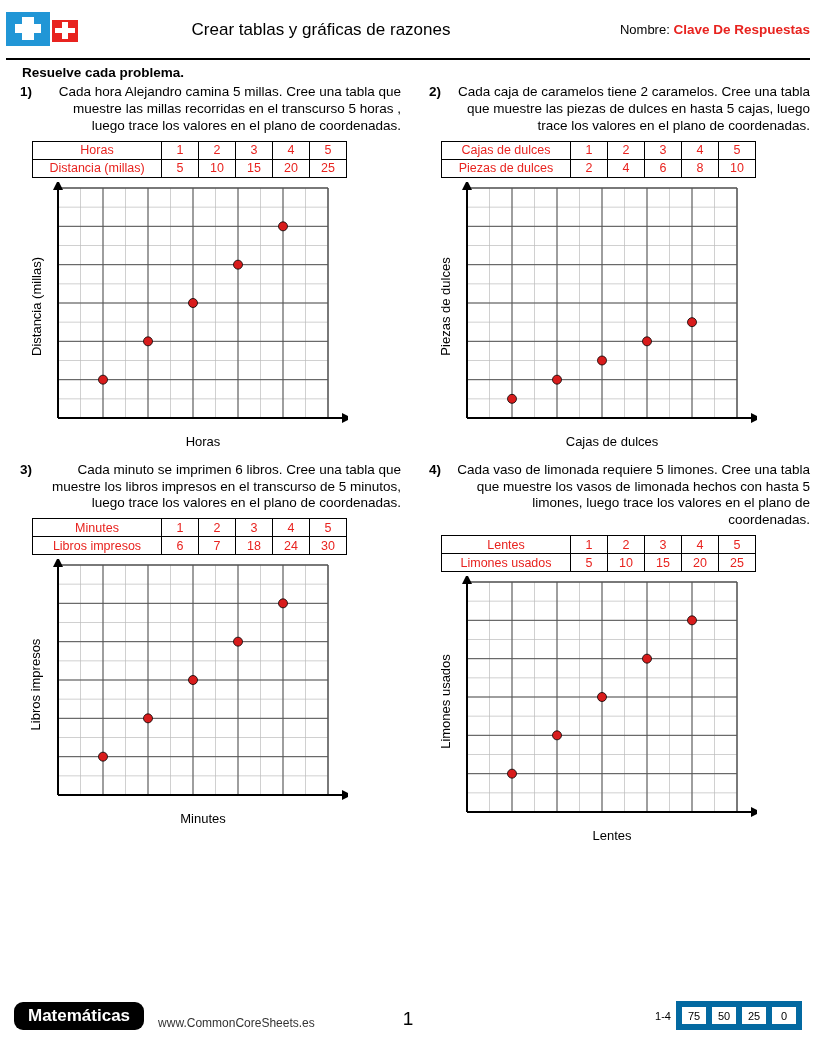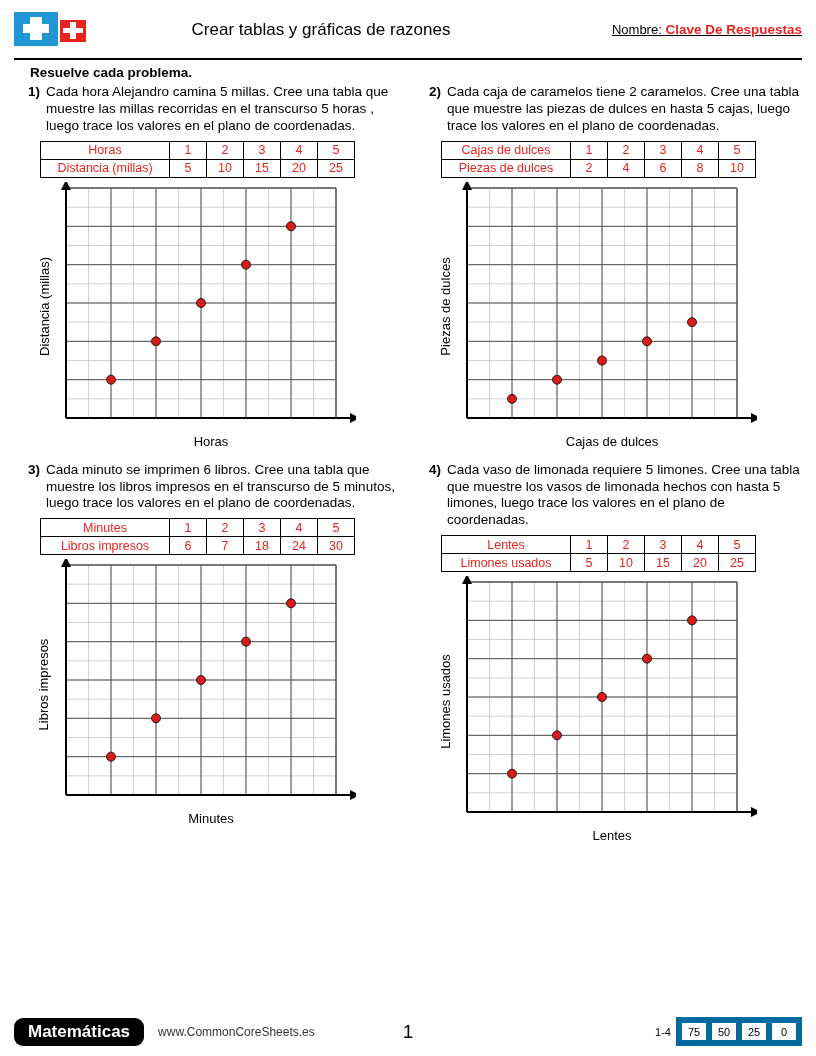--- a/index.html
+++ b/index.html
@@ -5,21 +5,21 @@
   html,body{margin:0;padding:0;}
   body{
     width:816px;height:1056px;
     font-family:"Liberation Sans", sans-serif;
     color:#000;
     position:relative;
     background:#fff;
   }
   .page{
     position:absolute;inset:0;
-    padding:10px 14px;
+    padding:10px 6px;
     box-sizing:border-box;
   }
   
   .header{
     display:flex;align-items:flex-start;
     border-bottom:2px solid #000;
     padding-bottom:4px;
     height:44px;
   }
   .logo{
@@ -40,36 +40,36 @@
   .logo .red:after{
     content:"";position:absolute;left:3px;top:8px;width:20px;height:5px;background:#fff;
   }
   .logo .red:before{
     content:"";position:absolute;left:10px;top:2px;width:6px;height:17px;background:#fff;
   }
   .title{
     flex:1;text-align:center;font-size:17px;padding-top:10px;
   }
   .nombre{
-    flex:0 0 auto;padding-top:12px;font-size:13px;text-align:right;width:250px;text-decoration:underline;
+    flex:0 0 auto;padding-top:12px;font-size:13px;text-align:right;width:250px;
   }
   .nombre .ans{
     color:#e8231f;font-weight:bold;font-size:13.5px;
   }
   .instr{
     font-weight:bold;font-size:13.5px;margin:5px 0 4px 16px;
   }
   
   .problems{
     display:grid;grid-template-columns:1fr 1fr;column-gap:14px;row-gap:0px;
   }
   .prob{position:relative;}
   .prob-head{display:flex;font-size:13.5px;line-height:1.25;}
   .num{width:26px;text-align:right;font-weight:bold;padding-right:6px;flex:0 0 auto;}
-  .ptext{flex:1;}
+  .ptext{flex:1;text-align:right;}
   table.data{
     border-collapse:collapse;margin:6px 0 4px 26px;
     font-size:12.5px;
   }
   table.data td{
     border:1px solid #000;text-align:center;color:#e8231f;
     height:17px;padding:0 4px;
   }
   table.data td.lbl{width:120px;}
   table.data td.val{width:28px;}
@@ -84,22 +84,22 @@
     width:20px;
   }
   .axis-label-y span{
     transform:rotate(-90deg);white-space:nowrap;font-size:13px;
   }
   .axis-label-x{
     position:absolute;left:40px;top:252px;width:270px;text-align:center;font-size:13px;
   }
   
   .footer{
-    position:absolute;left:14px;right:14px;bottom:10px;
-    display:flex;align-items:center;
+    position:absolute;left:14px;right:14px;bottom:26px;
+    display:flex;align-items:flex-end;
   }
   .math-badge{
     background:#000;color:#fff;border-radius:9px;
     padding:4px 14px;font-size:17px;font-weight:bold;
   }
   .site{
     margin-left:14px;font-size:12px;color:#333;
   }
   .pagenum{
     position:absolute;left:0;right:0;text-align:center;font-size:19px;

